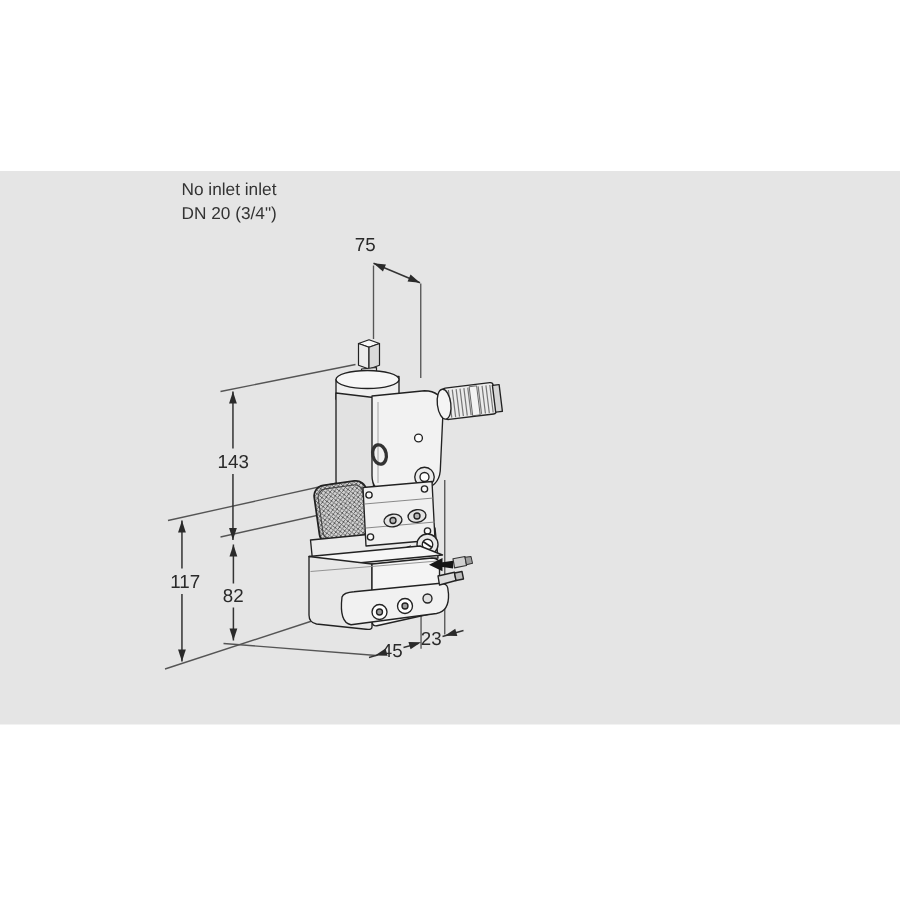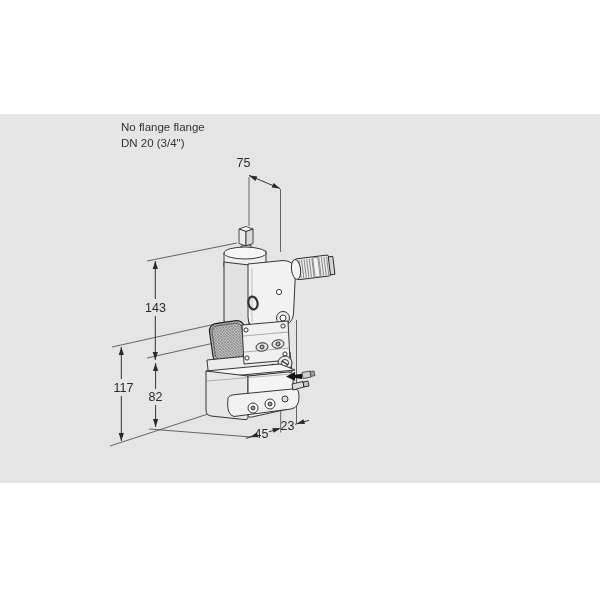--- a/index.html
+++ b/index.html
@@ -15,21 +15,21 @@
   .arr{fill:#2a2a2a;stroke:none;}
 </style>
 </head>
 <body>
 
 <div class="stage">
 
   <div class="band"></div>
 
   <div class="note">
-    <div>No flange flange</div>
+    <div>No inlet inlet</div>
     <div>DN 20 (3/4")</div>
   </div>
 
   <svg class="draw" width="600" height="600" viewBox="0 0 600 600">
 
     <defs>
       <pattern id="meshpat" width="3" height="3" patternUnits="userSpaceOnUse">
         <rect width="3" height="3" fill="#d2d2d2"></rect>
         <path d="M0,0 L3,3 M3,0 L0,3" stroke="#5a5a5a" stroke-width="0.6"></path>
       </pattern>

